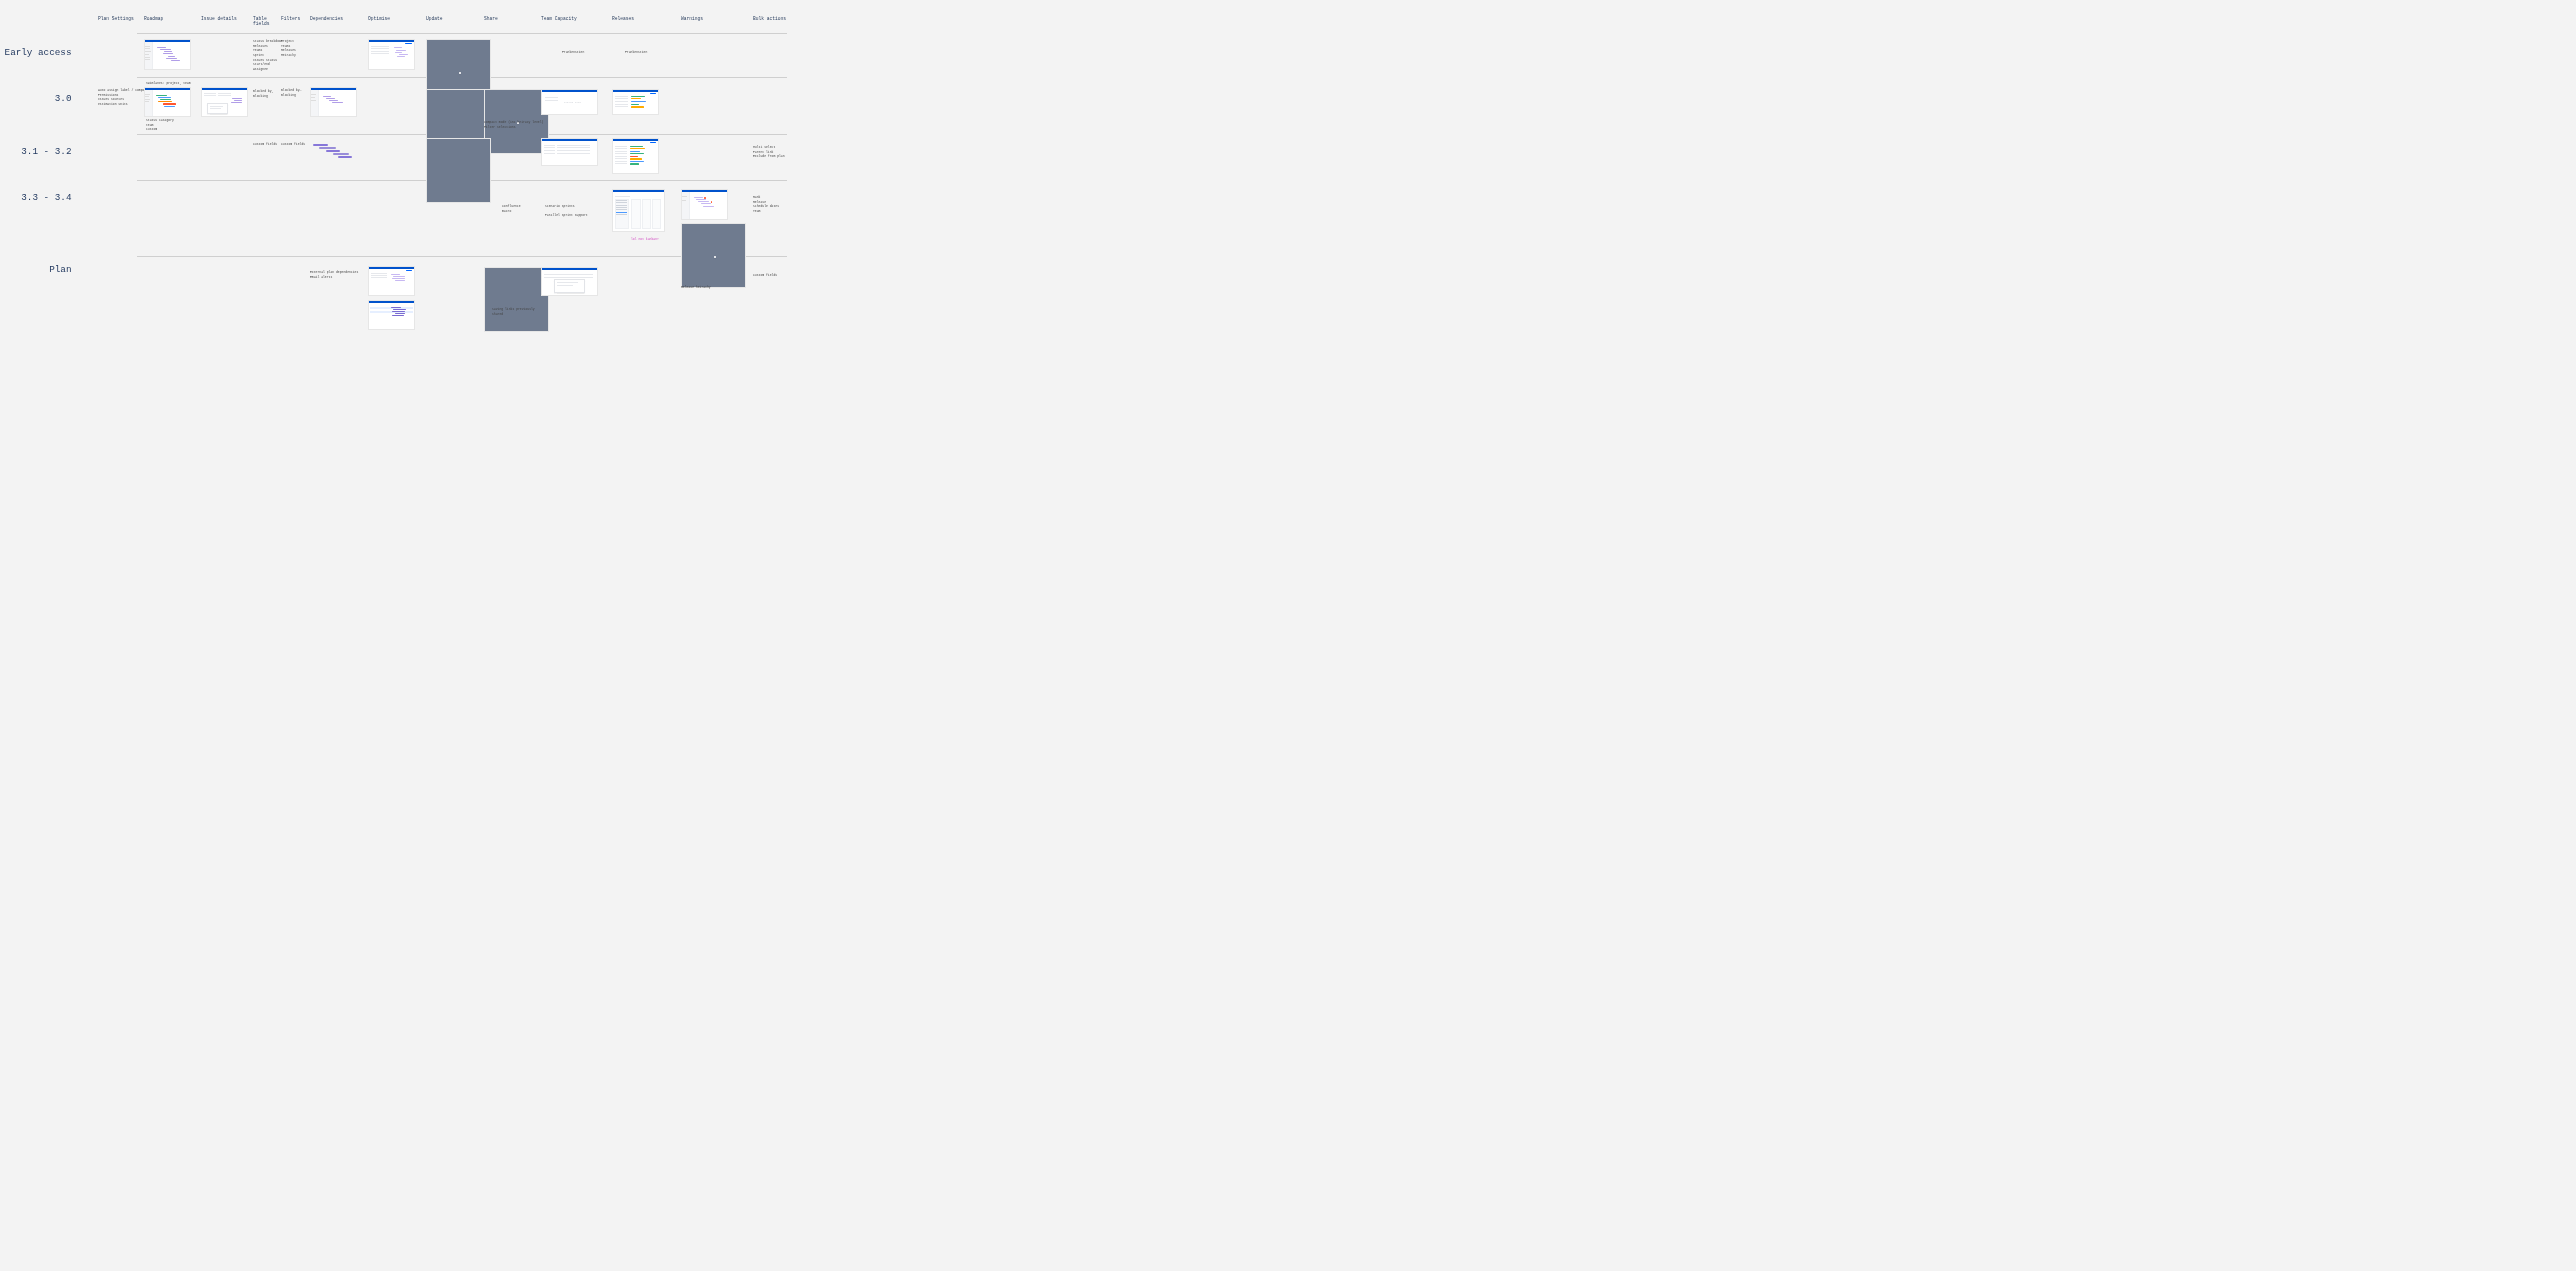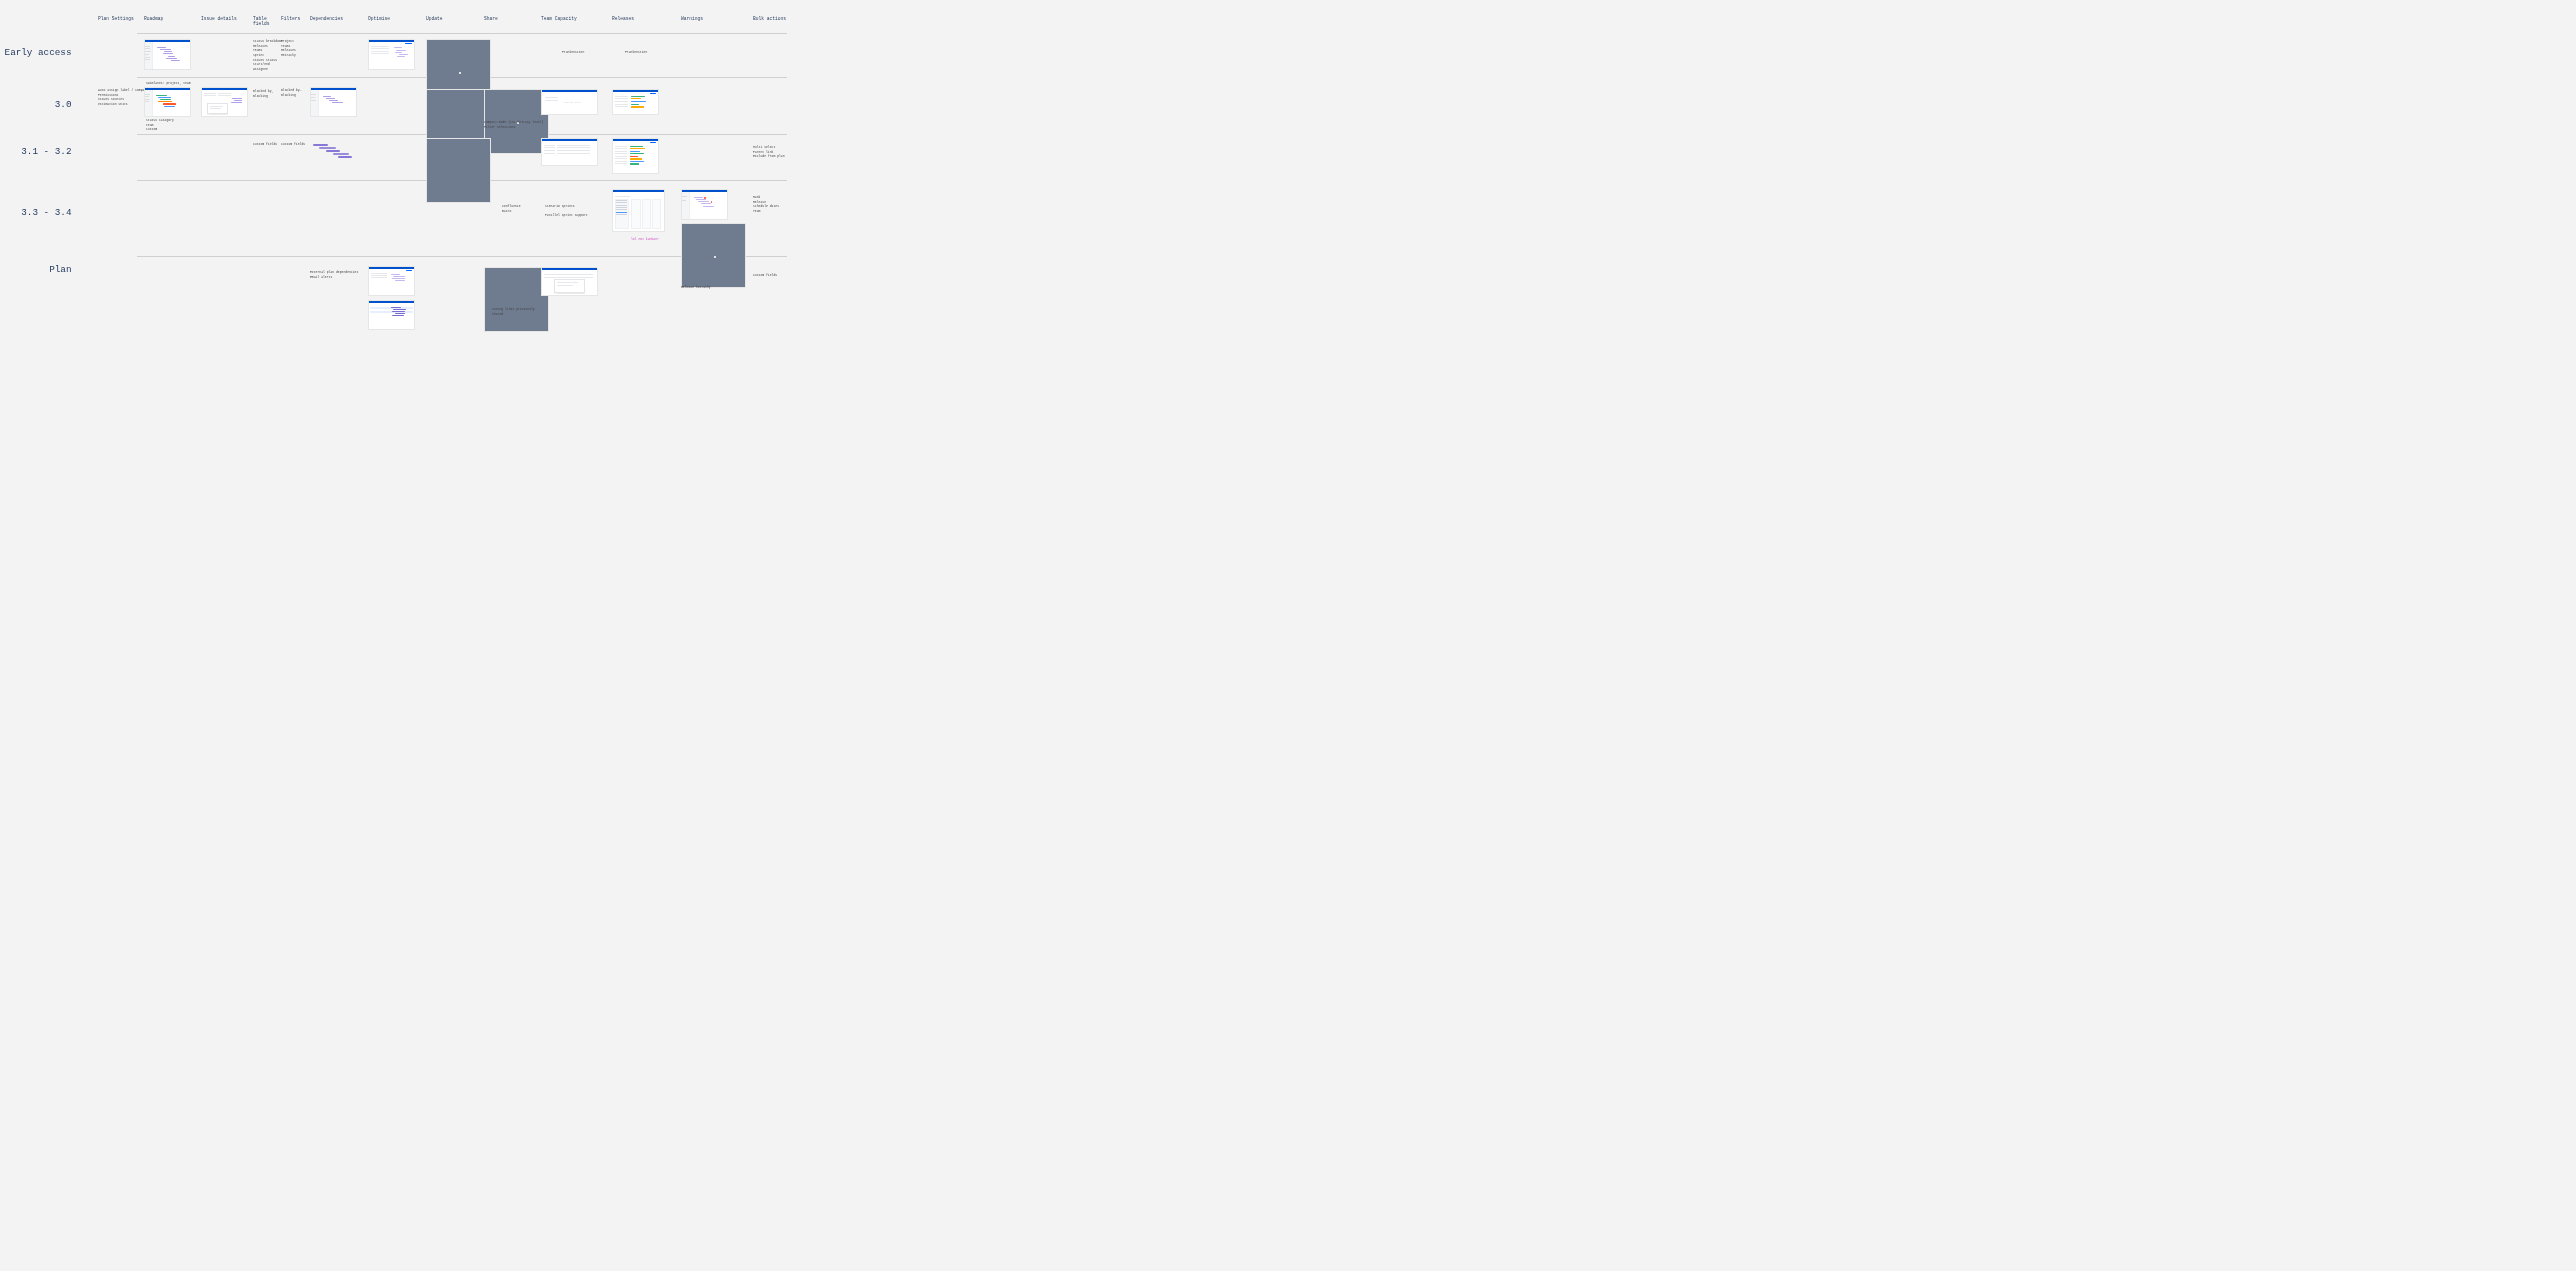--- a/index.html
+++ b/index.html
@@ -170,23 +170,23 @@
     <div class="col-header" style="left:753px">Bulk actions</div>
   </div>
 
   <div class="row-sep" style="top:33px"></div>
   <div class="row-sep" style="top:77px"></div>
   <div class="row-sep" style="top:134px"></div>
   <div class="row-sep" style="top:180px"></div>
   <div class="row-sep" style="top:256px"></div>
 
   <div class="row-label" style="top:47px">Early access</div>
-  <div class="row-label" style="top:99px">3.0</div>
+  <div class="row-label" style="top:93px">3.0</div>
   <div class="row-label" style="top:146px">3.1 - 3.2</div>
-  <div class="row-label" style="top:207px">3.3 - 3.4</div>
+  <div class="row-label" style="top:192px">3.3 - 3.4</div>
   <div class="row-label" style="top:264px">Plan</div>
 
   <div class="thumb" style="left:144px; top:39px; width:47px; height:31px">
     <div class="thumb-inner">
       <div class="topbar"></div>
       <div class="sidebar">
         <div class="textrow" style="top:14%; width:70%"></div>
         <div class="textrow" style="top:24%; width:60%"></div>
         <div class="textrow" style="top:34%; width:75%"></div>
         <div class="textrow" style="top:44%; width:55%"></div>

